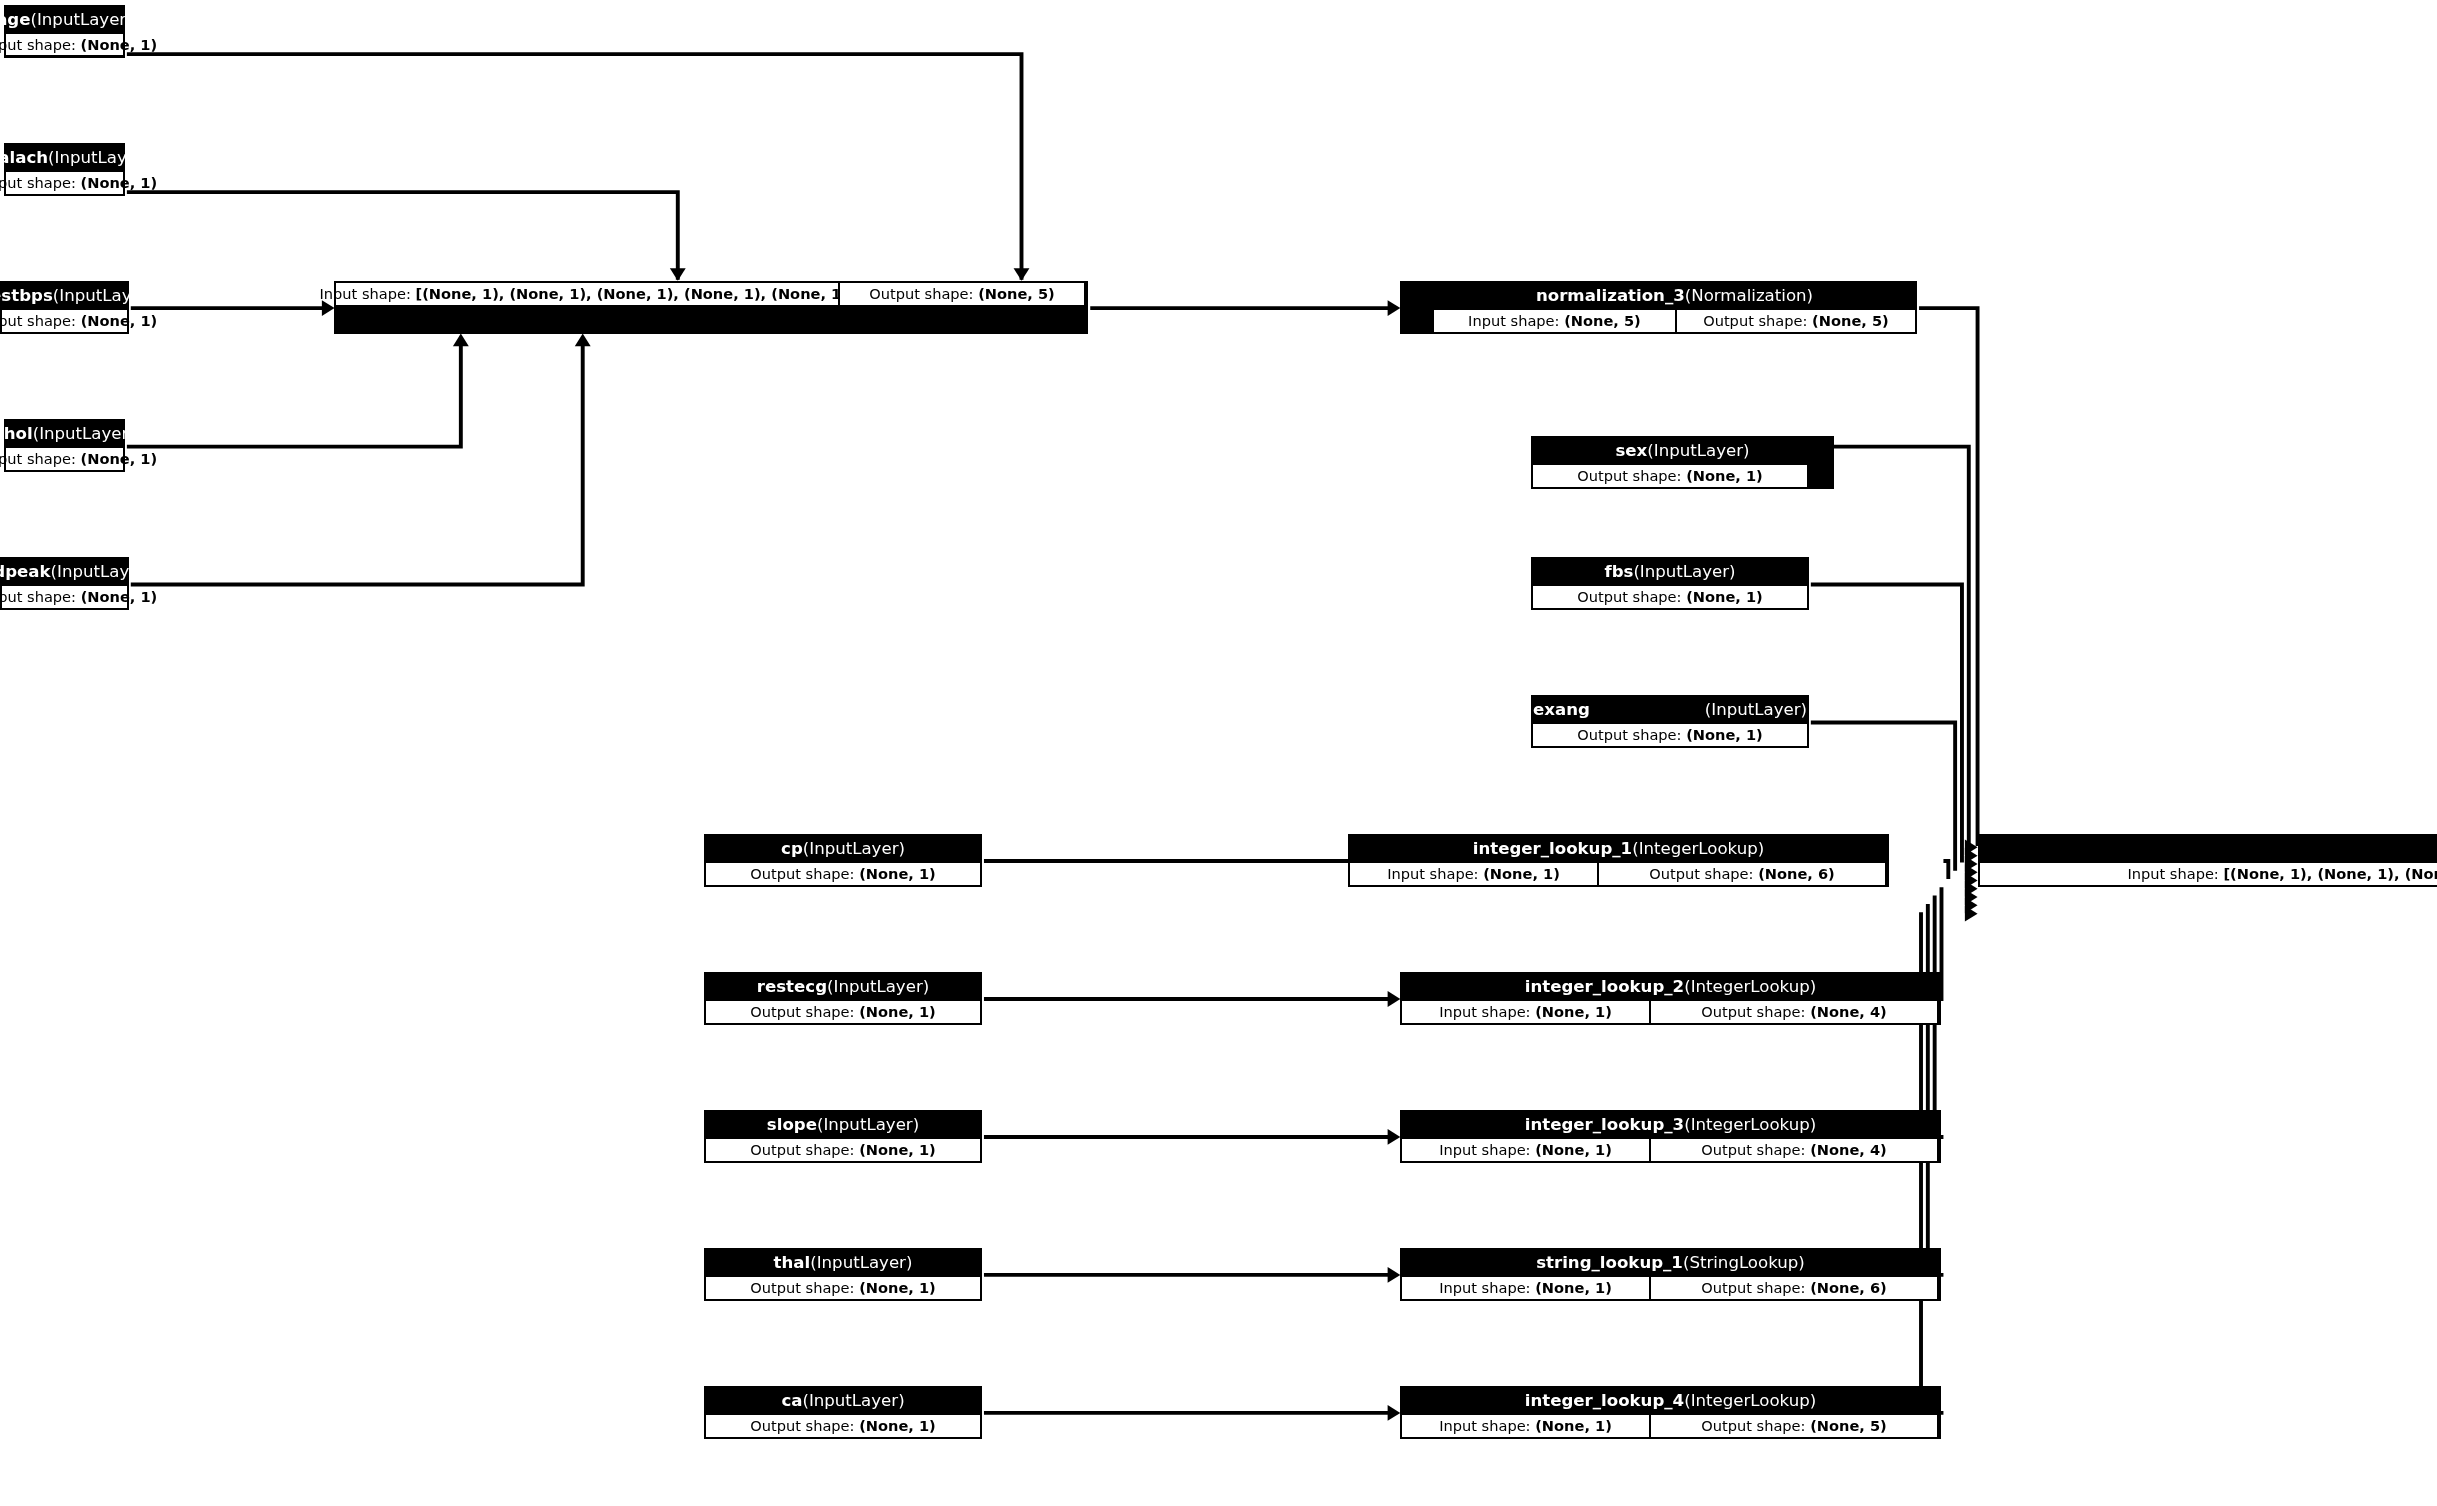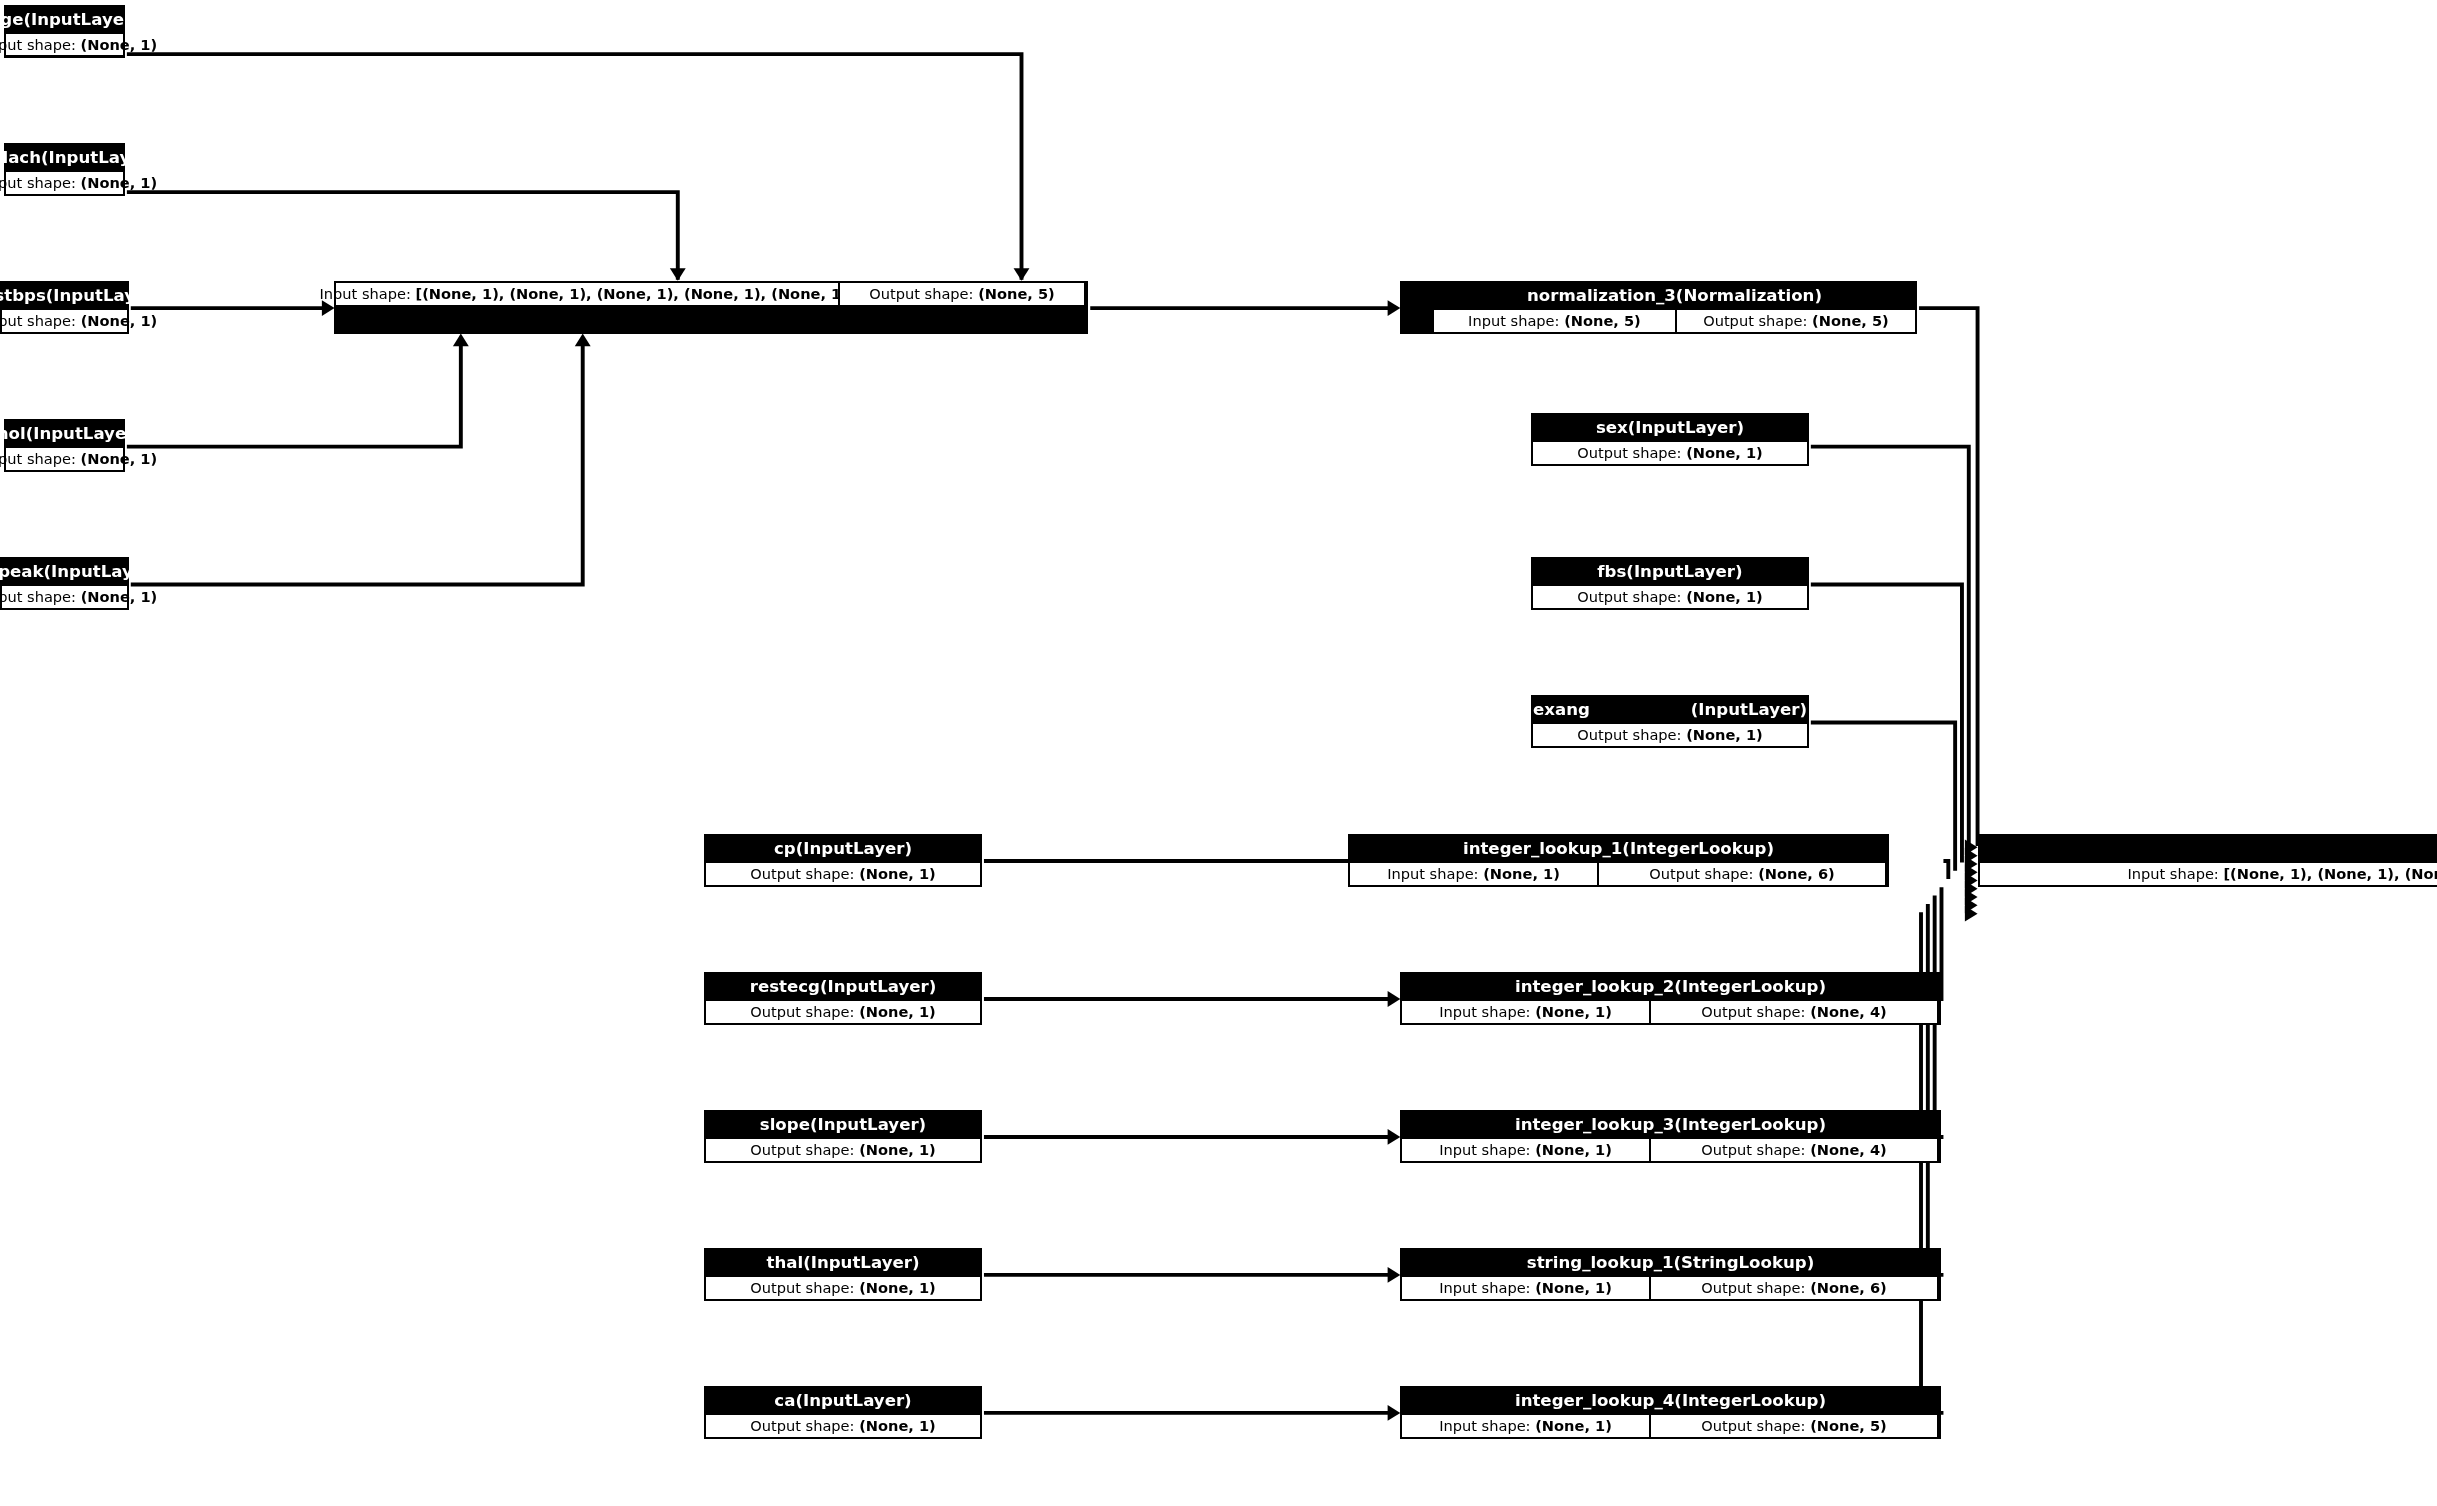--- a/index.html
+++ b/index.html
@@ -3,21 +3,21 @@
 <meta charset="utf-8">
 <style>
   html,body{margin:0;padding:0;background:#ffffff;}
   body{font-family:"DejaVu Sans","Liberation Sans",sans-serif;}
   #canvas{position:relative;width:3471px;height:1506px;background:#fff;overflow:hidden;}
   #edges{position:absolute;left:0;top:0;width:3471px;height:1506px;}
   .node{position:absolute;box-sizing:border-box;background:#000;border:2px solid #000;}
   .node .title{color:#fff;text-align:center;font-size:16.6px;line-height:1.0;white-space:nowrap;
     display:flex;align-items:center;justify-content:center;}
   .node .title b{font-weight:bold;}
-  .node .title i{font-style:normal;font-weight:bold;}
+  .node .title i{font-style:normal;font-weight:normal;}
   .node .shapes{display:flex;background:#000;}
   .node .cell{background:#fff;color:#000;font-size:14.6px;white-space:nowrap;
     display:flex;align-items:center;justify-content:center;box-sizing:border-box;}
   .node .cell b{font-weight:bold;}
   .node .cell .lbl{font-weight:normal;}
   .node .cell + .cell{border-left:2px solid #000;}
 </style>
 </head>
 <body>
 
@@ -158,21 +158,21 @@
     <div class="node" style="left: 1400px; top: 281px; width: 517px; height: 53px; padding-left: 32px;">
       <div class="title" style="height: 27px;">
         <b>normalization_3</b> 
         <i>(Normalization)</i>
       </div>
       <div class="shapes" style="height: 21.5px;">
         <div class="cell" style="width: 256px; height: 100%;"><span class="lbl">Input shape:</span>&nbsp;<b>(None, 5)</b></div>
         <div class="cell" style="width: 255px; height: 100%;"><span class="lbl">Output shape:</span>&nbsp;<b>(None, 5)</b></div>
       </div>
     </div>
-    <div class="node" style="left: 1531px; top: 413px; width: 278px; height: 53px;">
+    <div class="node" style="left: 1531px; top: 436px; width: 303px; height: 53px;">
       <div class="title" style="height: 27px;">
         <b>sex</b> 
         <i>(InputLayer)</i>
       </div>
       <div class="shapes" style="height: 21.5px;">
         <div class="cell" style="width: 274px; height: 100%;"><span class="lbl">Output shape:</span>&nbsp;<b>(None, 1)</b></div>
       </div>
     </div>
     <div class="node" style="left: 1531px; top: 557px; width: 278px; height: 53px;">
       <div class="title" style="height: 27px;">

